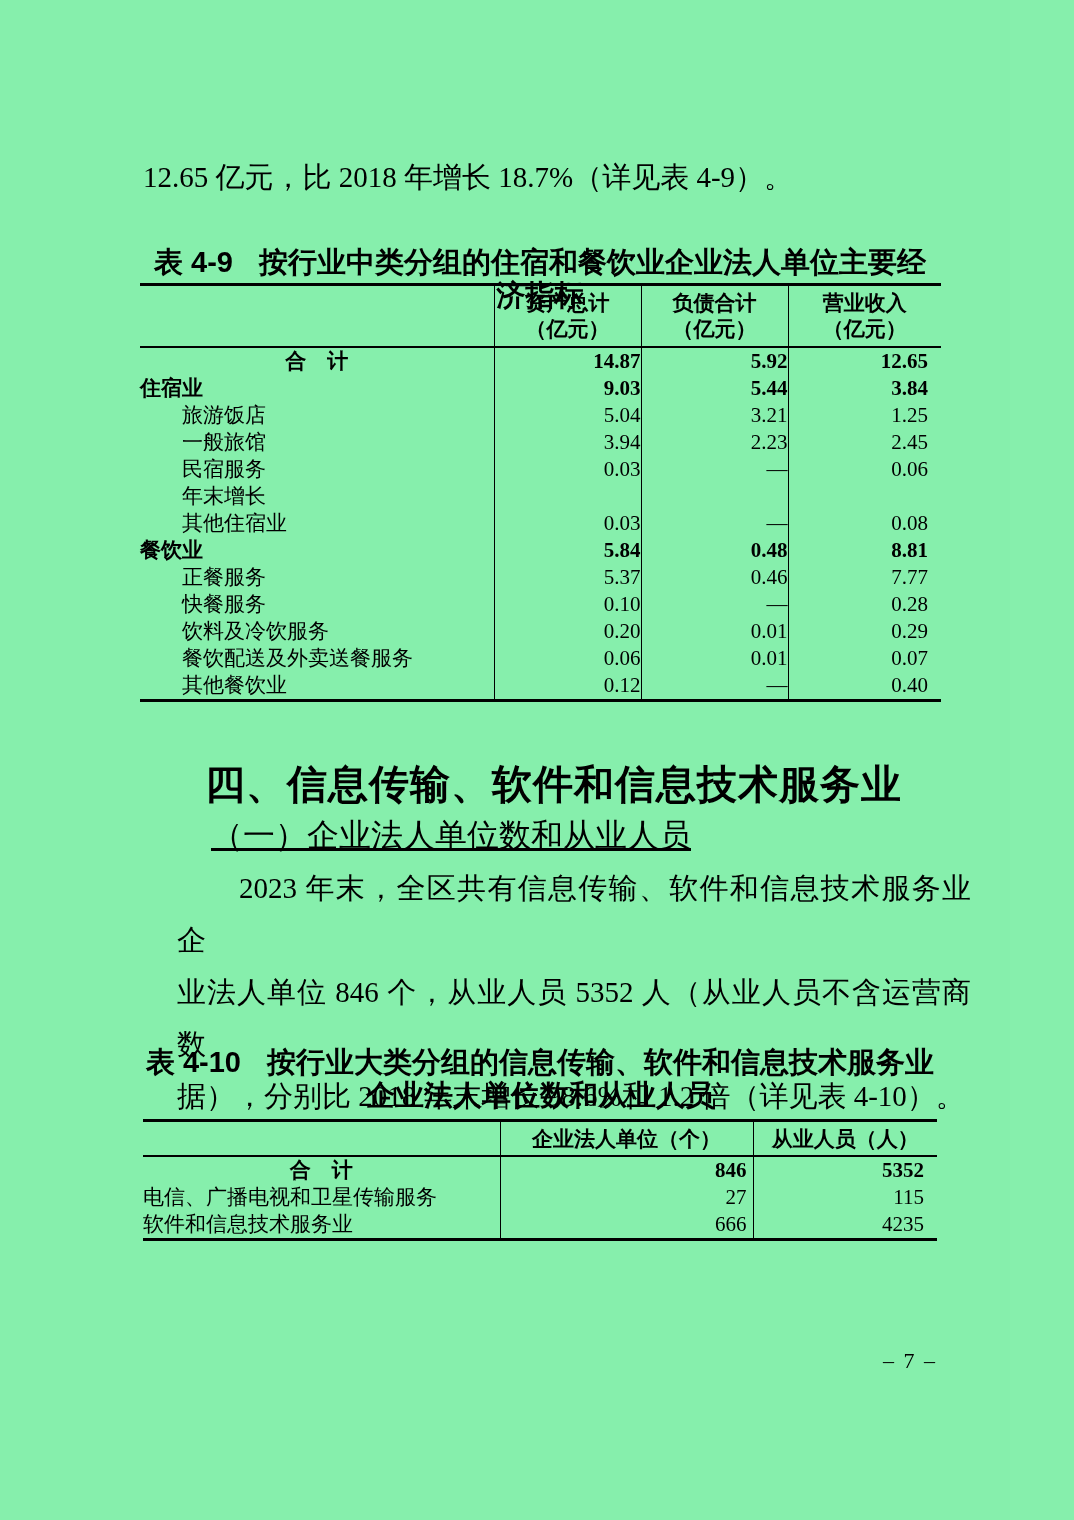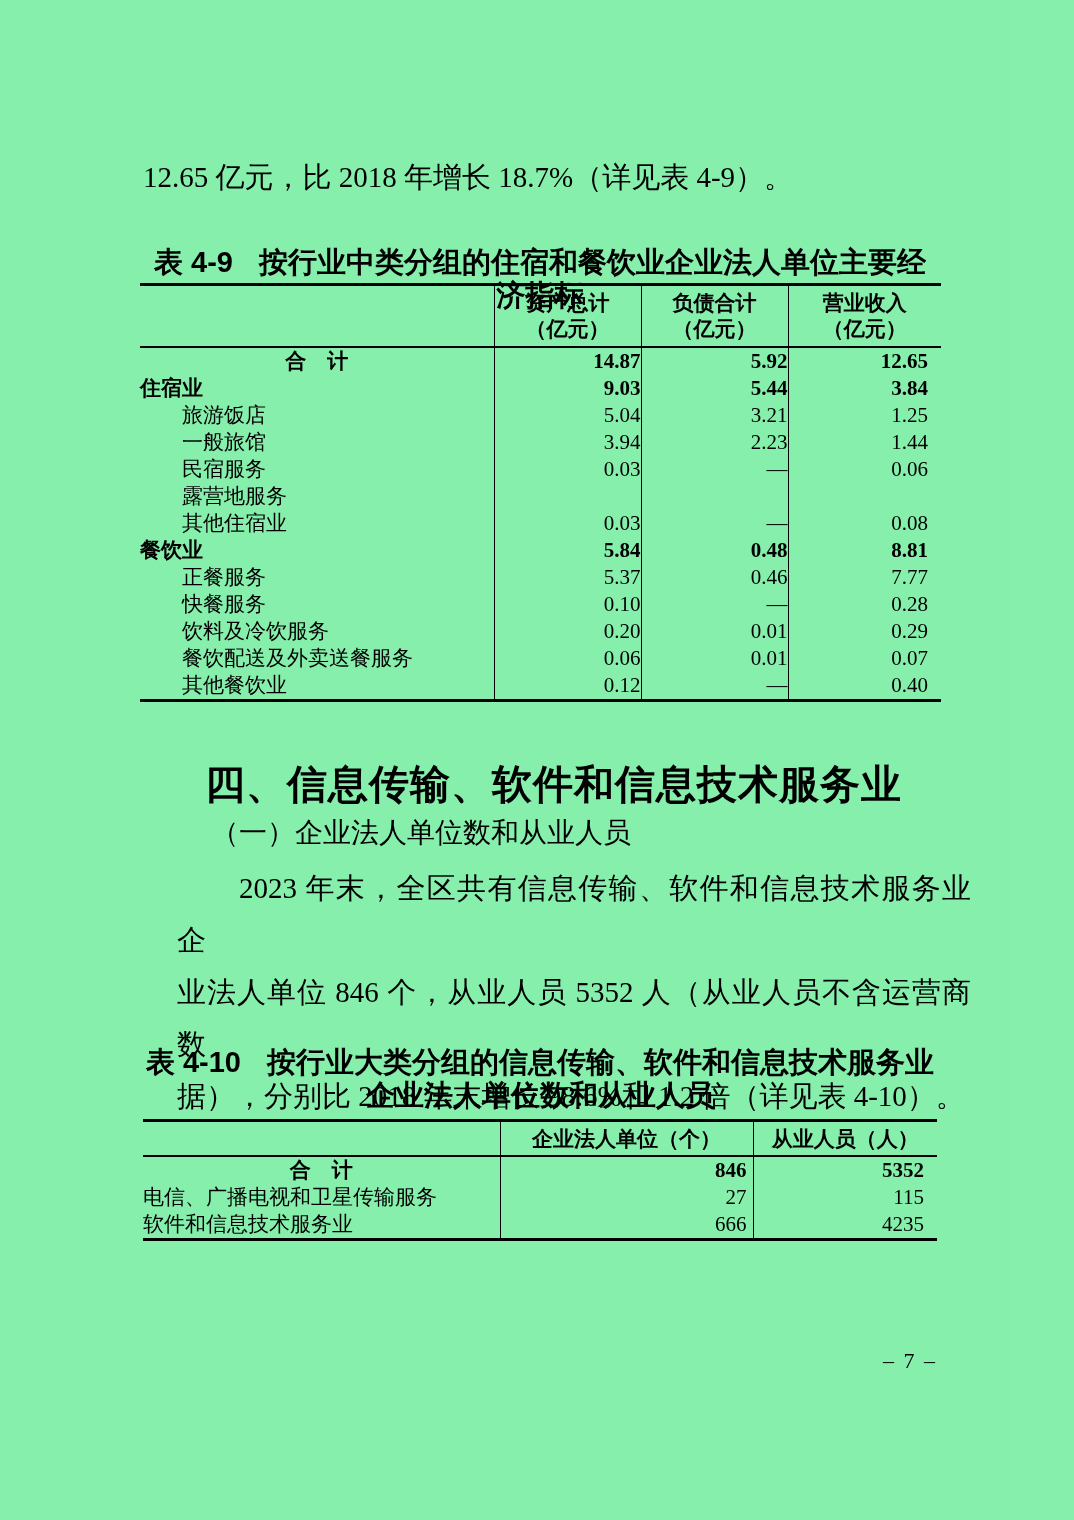--- a/index.html
+++ b/index.html
@@ -14,21 +14,21 @@
   .p1{top:156px;}
   .p2{top:862px; line-height:52px;margin-left:34px;}
   .p2 .jl{text-align:justify; text-align-last:justify;}
   .p2 .indent{text-indent:62px;}
   
   .h2{
     position:absolute; left:205px; top:757px;
     font-family:"Liberation Sans","DejaVu Sans",sans-serif;
     font-weight:bold; font-size:40px; letter-spacing:1px;
   }
-  .h3{position:absolute; left:211px; top:814px; font-size:28px;}
+  .h3{position:absolute; left:211px; top:814px; font-size:32px;text-decoration:underline;}
   
   .caption{
     position:absolute; left:143px; width:794px; text-align:center;
     font-family:"Liberation Sans","DejaVu Sans",sans-serif;
     font-weight:bold; font-size:29px; line-height:33px;
   }
   .cap9{top:246px;}
   .cap10{top:1046px;}
   .cap-no{margin-right:0.9em;}
   
@@ -115,30 +115,30 @@
       <tr>
         <td class="lb sub">旅游饭店</td>
         <td class="num vline">5.04</td>
         <td class="num vline">3.21</td>
         <td class="num vline last">1.25</td>
       </tr>
       <tr>
         <td class="lb sub">一般旅馆</td>
         <td class="num vline">3.94</td>
         <td class="num vline">2.23</td>
-        <td class="num vline last">1.44</td>
+        <td class="num vline last">2.45</td>
       </tr>
       <tr>
         <td class="lb sub">民宿服务</td>
         <td class="num vline">0.03</td>
         <td class="num vline">—</td>
         <td class="num vline last">0.06</td>
       </tr>
       <tr>
-        <td class="lb sub">露营地服务</td>
+        <td class="lb sub">年末增长</td>
         <td class="num vline"></td>
         <td class="num vline"></td>
         <td class="num vline last"></td>
       </tr>
       <tr>
         <td class="lb sub">其他住宿业</td>
         <td class="num vline">0.03</td>
         <td class="num vline">—</td>
         <td class="num vline last">0.08</td>
       </tr>

